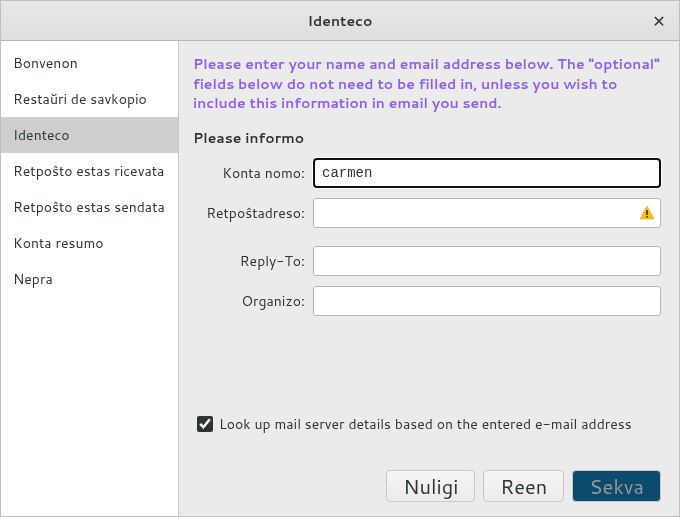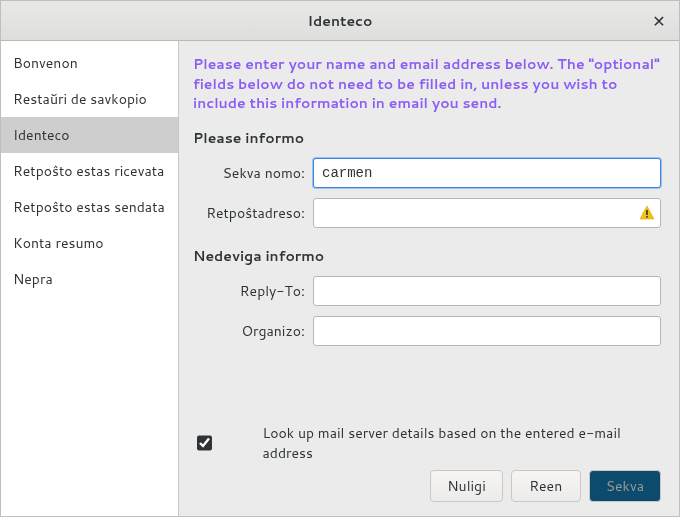--- a/index.html
+++ b/index.html
@@ -118,22 +118,21 @@
   top: 50%;
   transform: translateY(-50%);
   width: 16px;
   height: 16px;
 }
 .warning-icon svg { display: block; }
 .spacer { flex: 1; }
 .lookup-row {
   display: flex;
   align-items: center;
-  margin: 6px 0 0 4px;
-  gap: 44px;
+  margin: 6px 0 29px 4px;
 }
 .lookup-row input[type="checkbox"] {
   width: 16px;
   height: 16px;
   margin-right: 6px;
   accent-color: #2e3436;
 }
 .lookup-row label { cursor: pointer; }
 .button-bar {
   display: flex;
@@ -143,21 +142,21 @@
   padding-top: 6px;
 }
 .btn {
   min-width: 70px;
   height: 32px;
   padding: 0 16px;
   border: 1px solid #cdc7c2;
   border-radius: 4px;
   background: linear-gradient(to bottom, #f6f5f4, #edebe9);
   color: #2e3436;
-  font-size: 14px;
+  font-size: 20px;
   font-family: inherit;
   cursor: pointer;
 }
 .btn:disabled, .btn.disabled {
   color: #9a9996;
   background: #0c4a6e;
   cursor: default;
 }
 .section-gap { height: 8px; }
 </style>
@@ -178,42 +177,41 @@
       <div class="item">Retpoŝto estas sendata</div>
       <div class="item">Konta resumo</div>
       <div class="item">Nepra</div>
     </div>
     <div class="main">
       <div class="intro">Please enter your name and email address below. The "optional" fields below do not need to be filled in, unless you wish to include this information in email you send.</div>
 
       <div class="section-header">Please informo</div>
 
       <div class="form-row focused">
-        <label>Sekva nomo:</label>
+        <label>Konta nomo:</label>
         <div class="field-wrap">
           <input type="text" autofocus="" value="carmen" style="">
         </div>
       </div>
 
       <div class="form-row">
         <label>Retpoŝtadreso:</label>
         <div class="field-wrap">
           <input type="text" value="" style="">
           <span class="warning-icon">
             <svg width="16" height="16" viewBox="0 0 16 16">
               <path d="M8 1 L15 14 L1 14 Z" fill="#f5c211" stroke="#e5a50a" stroke-width="0.6"></path>
               <rect x="7.2" y="5" width="1.6" height="5" fill="#2e3436"></rect>
               <rect x="7.2" y="11" width="1.6" height="1.6" fill="#2e3436"></rect>
             </svg>
           </span>
         </div>
       </div>
 
       <div class="section-gap"></div>
-      <div class="section-header">Nedeviga informo</div>
 
       <div class="form-row">
         <label>Reply-To:</label>
         <div class="field-wrap">
           <input type="text" value="" style="">
         </div>
       </div>
 
       <div class="form-row">
         <label>Organizo:</label>

